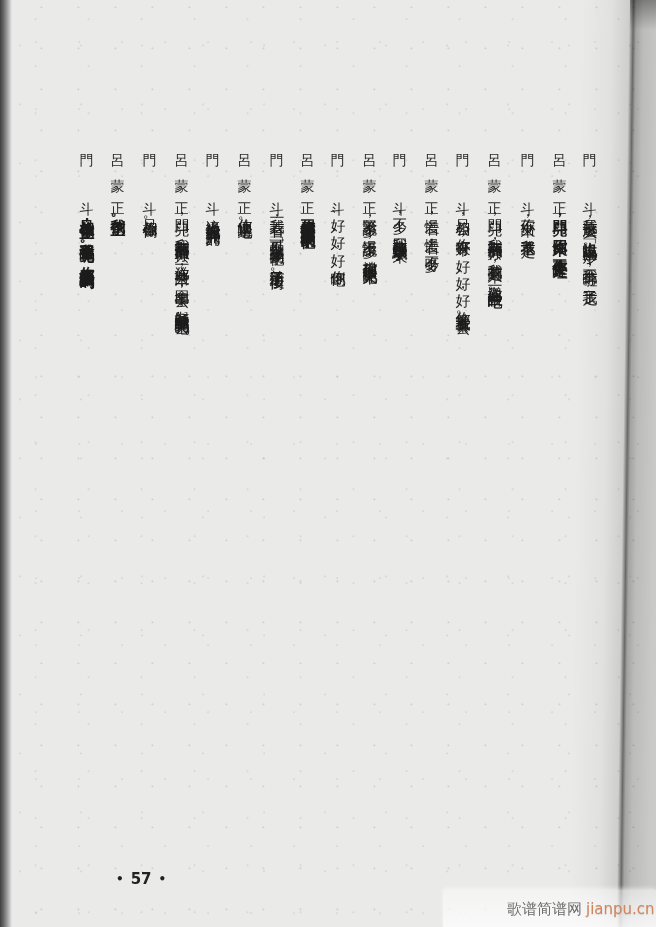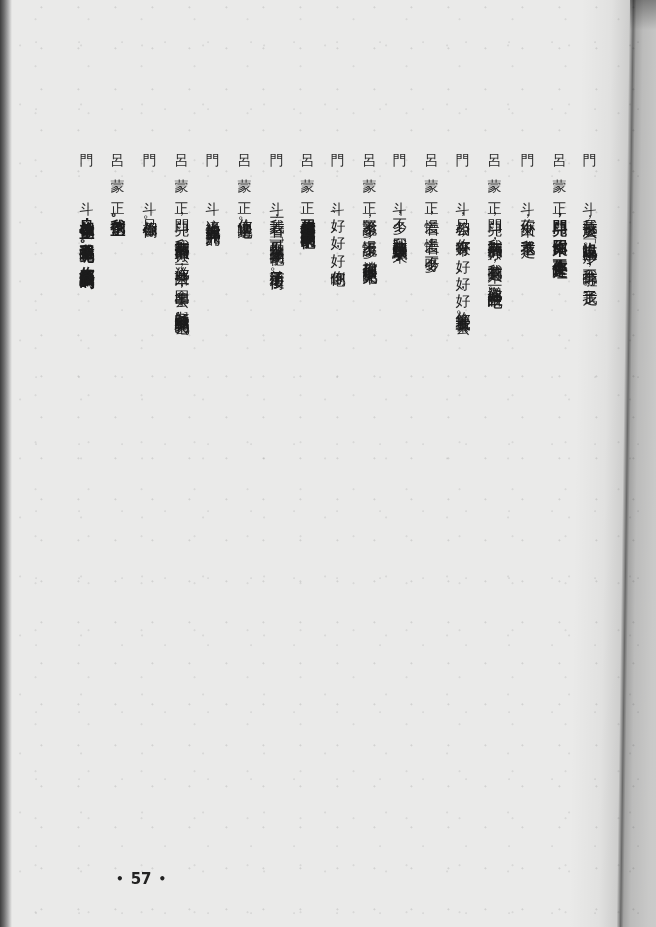--- a/index.html
+++ b/index.html
@@ -198,13 +198,18 @@
   </div>
   <div class="col bold" style="left:79px">
     <div class="speaker">門斗</div>
     <div class="line">呂相公你倒上了，我還不覺呢。你這都是給我的嗎？</div>
   </div>
 
   <div class="page-number">
     <span class="orn">•</span><span>57</span><span class="orn">•</span>
   </div>
 
+  <div class="watermark">
+    <div class="wm-text">
+      <span class="wm-site">歌谱简谱网</span><span class="wm-domain">jianpu.cn</span>
+    </div>
+  </div>
 </div>
 
 </body></html>

